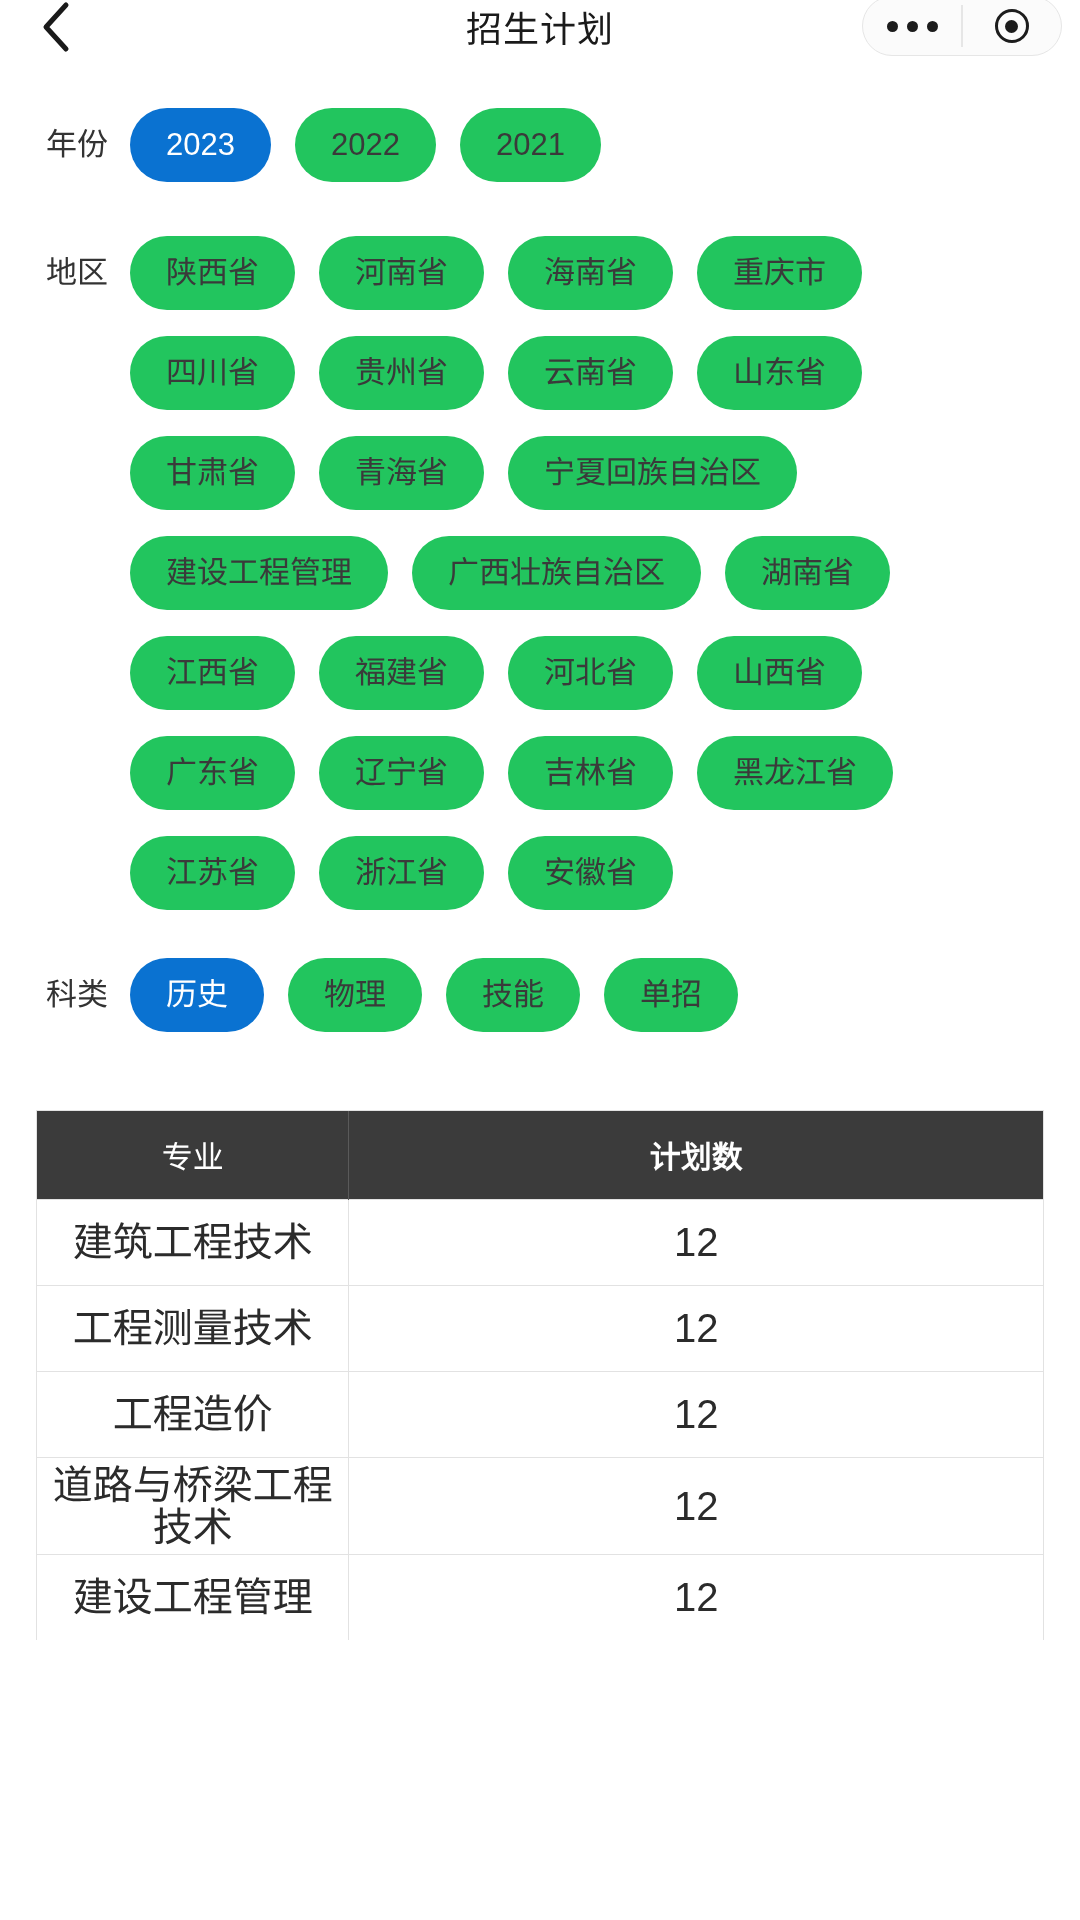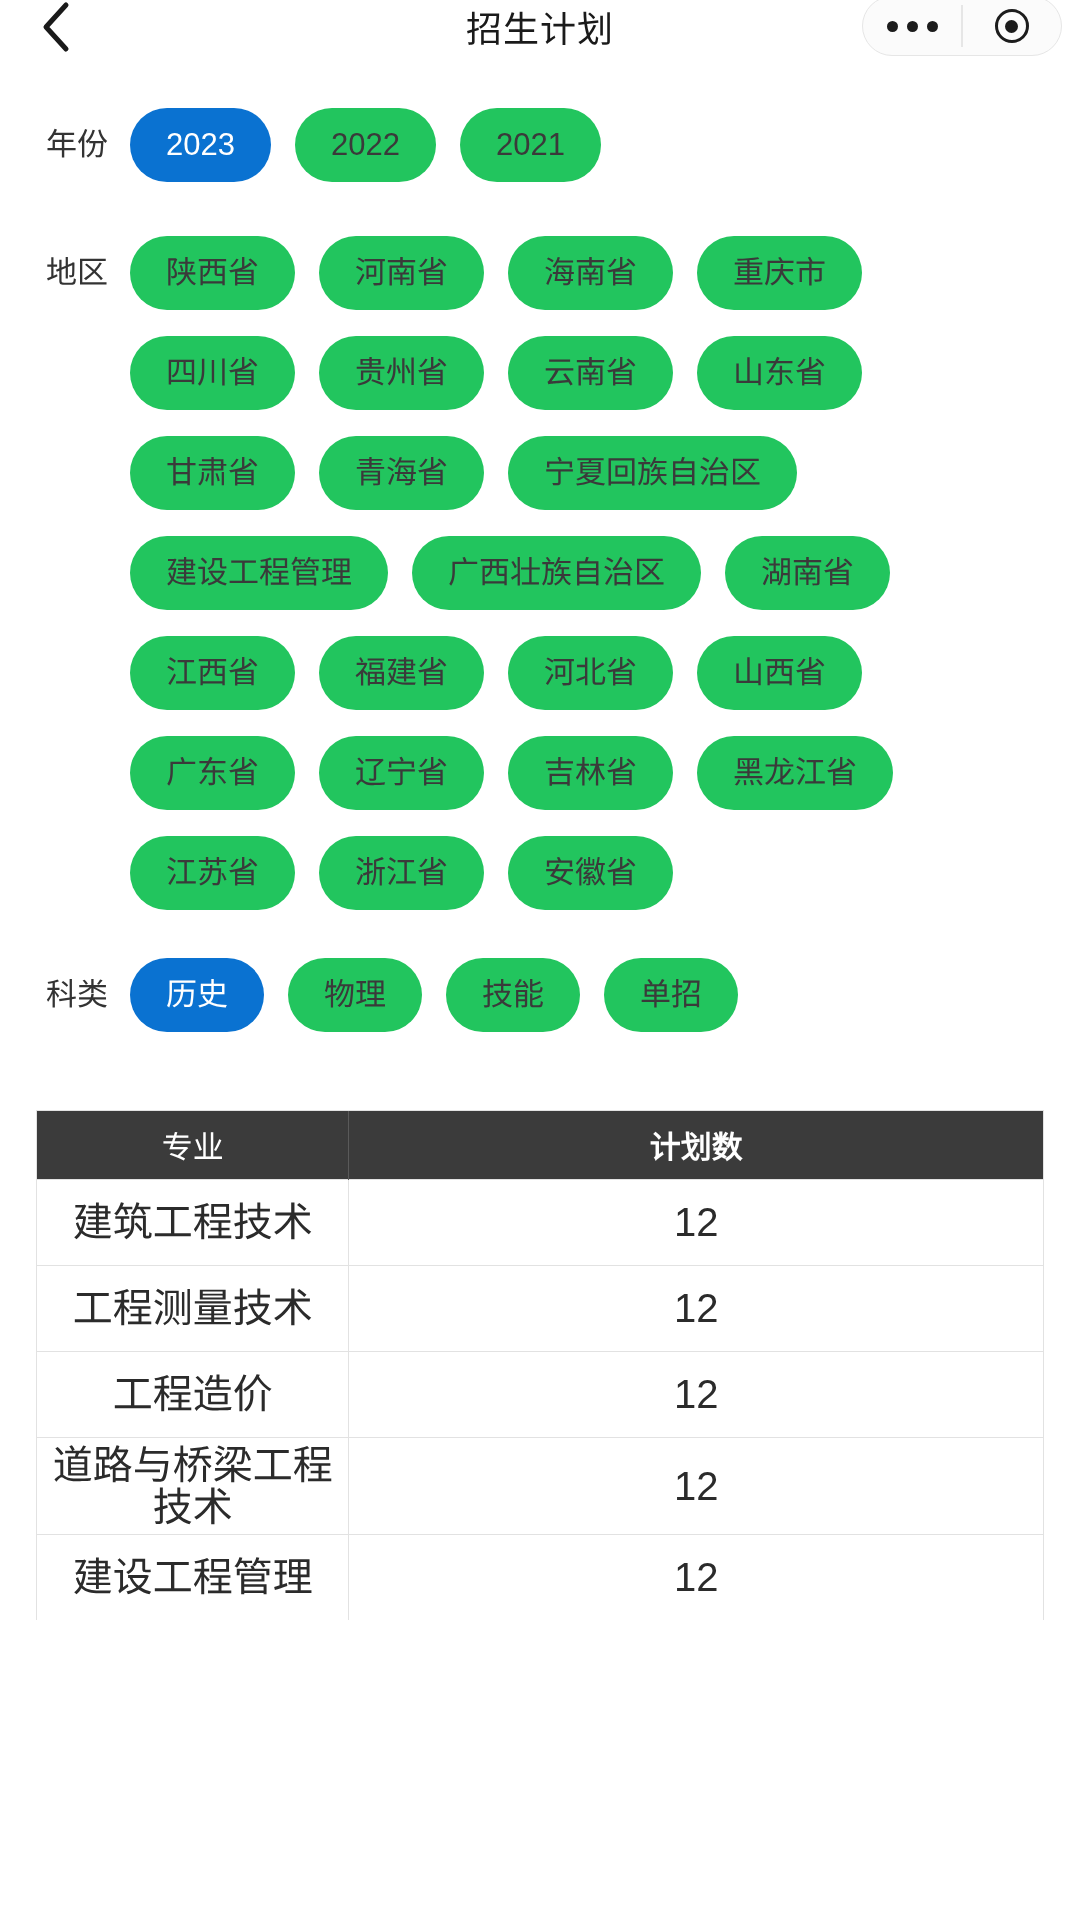--- a/index.html
+++ b/index.html
@@ -145,21 +145,21 @@
   table {
     width: 100%;
     border-collapse: collapse;
     table-layout: fixed;
   }
   thead th {
     background: #3b3b3b;
     color: #ffffff;
     font-size: 31px;
     font-weight: 400;
-    height: 68px;
+    height: 88px;
     border-right: 1px solid #5a5a5a;
   }
   thead th:last-child { border-right: none; font-weight: bold; }
   tbody td {
     font-size: 40px;
     color: #2b2b2b;
     text-align: center;
     border-top: 1px solid #e2e2e2;
     border-right: 1px solid #e2e2e2;
     height: 86px;

